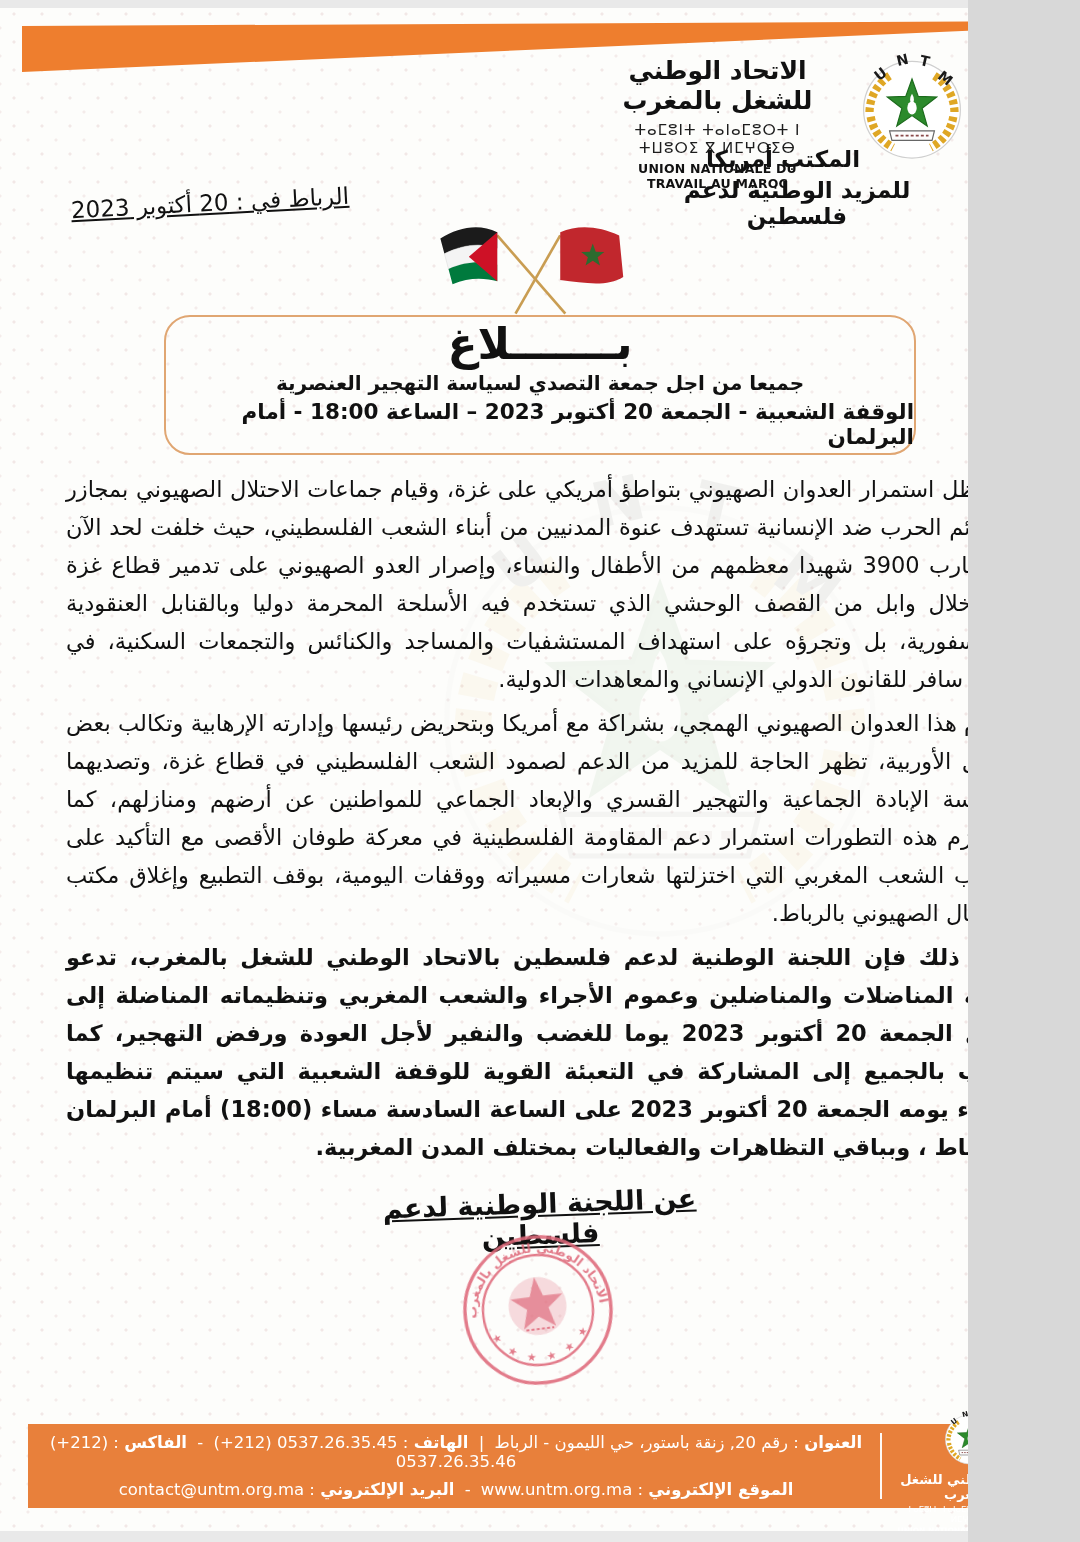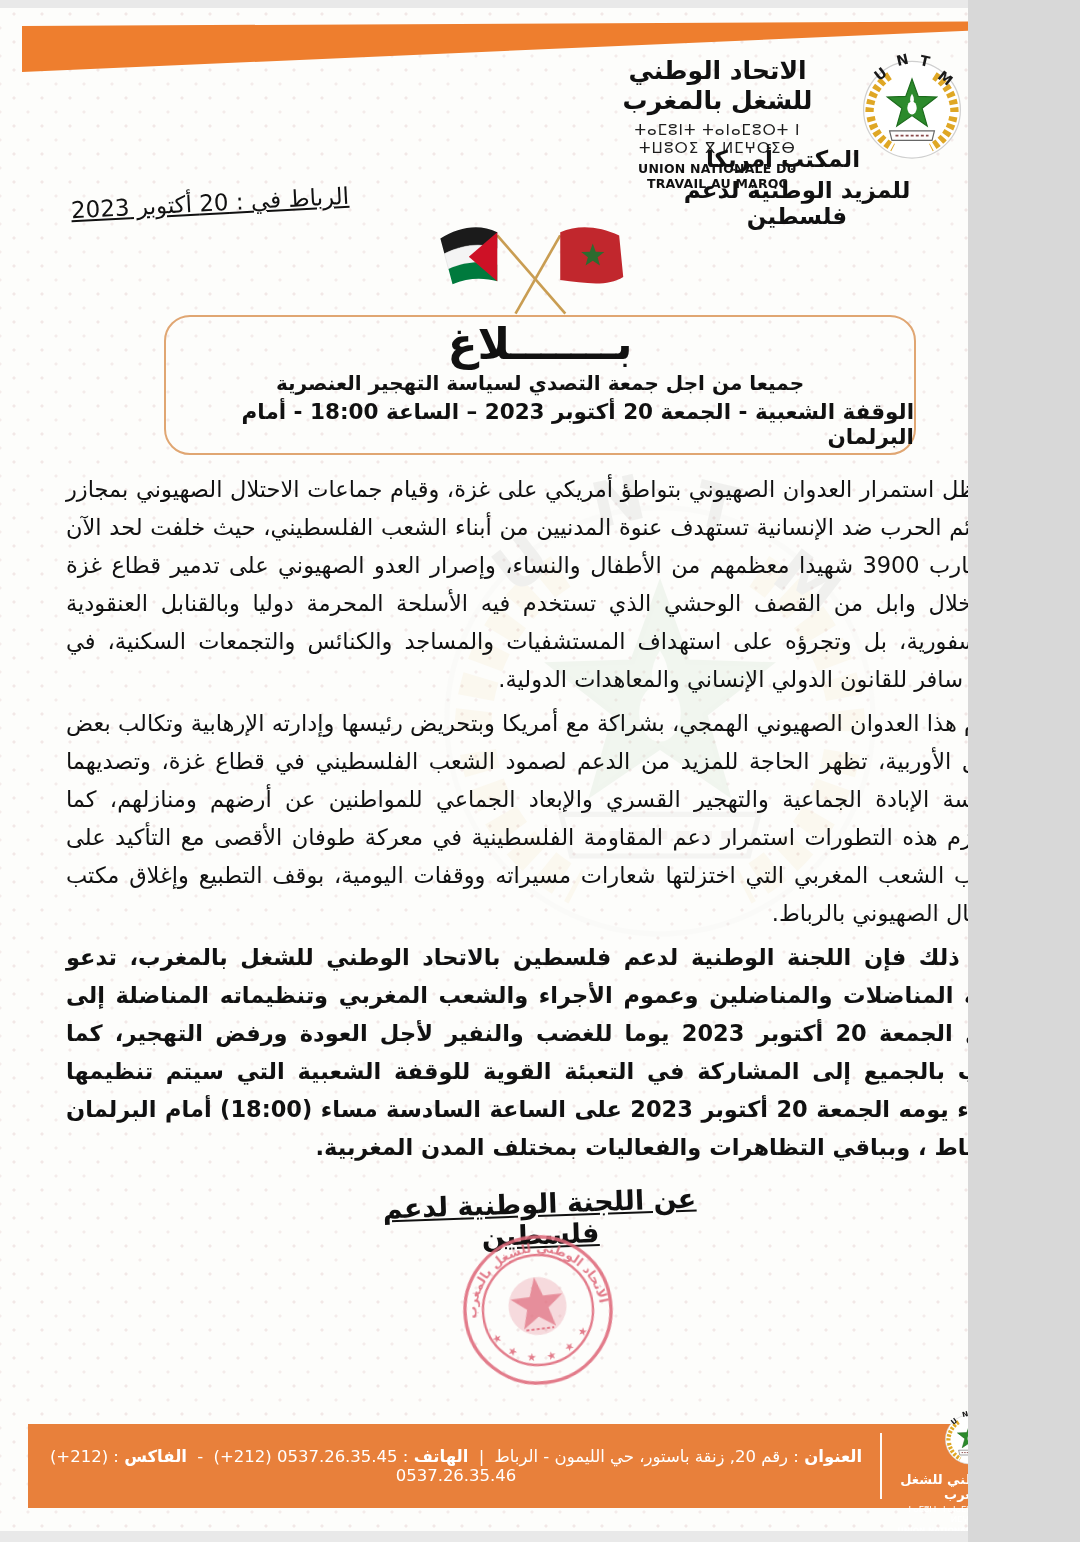--- a/index.html
+++ b/index.html
@@ -171,20 +171,25 @@
 
   <div class="footer">
     <div class="footer-left">
       <div>
         <span class="flabel">العنوان</span><span> : </span><span>رقم 20,  زنقة باستور، حي الليمون - الرباط</span>
         <span class="fsep">|</span>
         <span class="flabel">الهاتف</span><span> : </span><span dir="ltr">(+212) 0537.26.35.45</span>
         <span class="fsep">-</span>
         <span class="flabel">الفاكس</span><span> : </span><span dir="ltr">(+212) 0537.26.35.46</span>
       </div>
+      <div>
+        <span class="flabel">الموقع الإلكتروني</span><span> : </span><span dir="ltr">www.untm.org.ma</span>
+        <span class="fsep">-</span>
+        <span class="flabel">البريد الإلكتروني</span><span> : </span><span dir="ltr">contact@untm.org.ma</span>
+      </div>
     </div>
     <div class="footer-divider"></div>
     <div class="footer-right">
       <svg class="logo-foot" viewBox="0 0 100 100">
         <use href="#untm-logo"></use>
       </svg>
       <div class="f-ar">الاتحاد الوطني للشغل بالمغرب</div>
       <div class="f-tif">ⵜⴰⵎⵓⵏⵜ ⵜⴰⵏⴰⵎⵓⵔⵜ ⵏ ⵜⵡⵓⵔⵉ ⴳ ⵍⵎⵖⵔⵉⴱ</div>
       <div class="f-fr">UNION NATIONALE DU TRAVAIL AU MAROC</div>
     </div>

